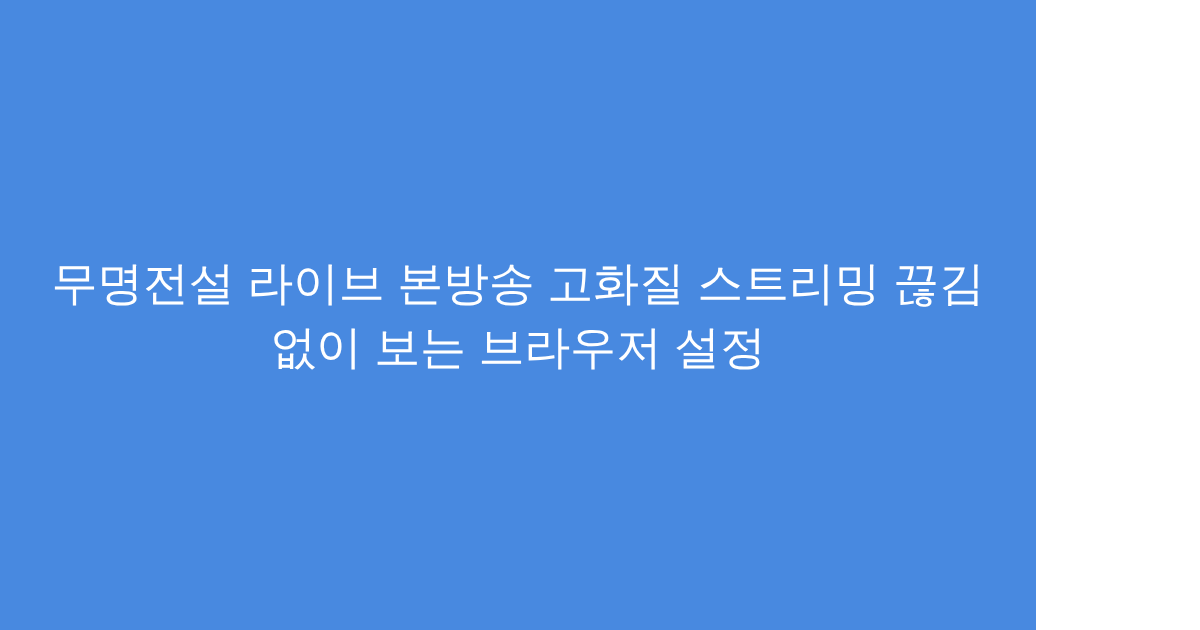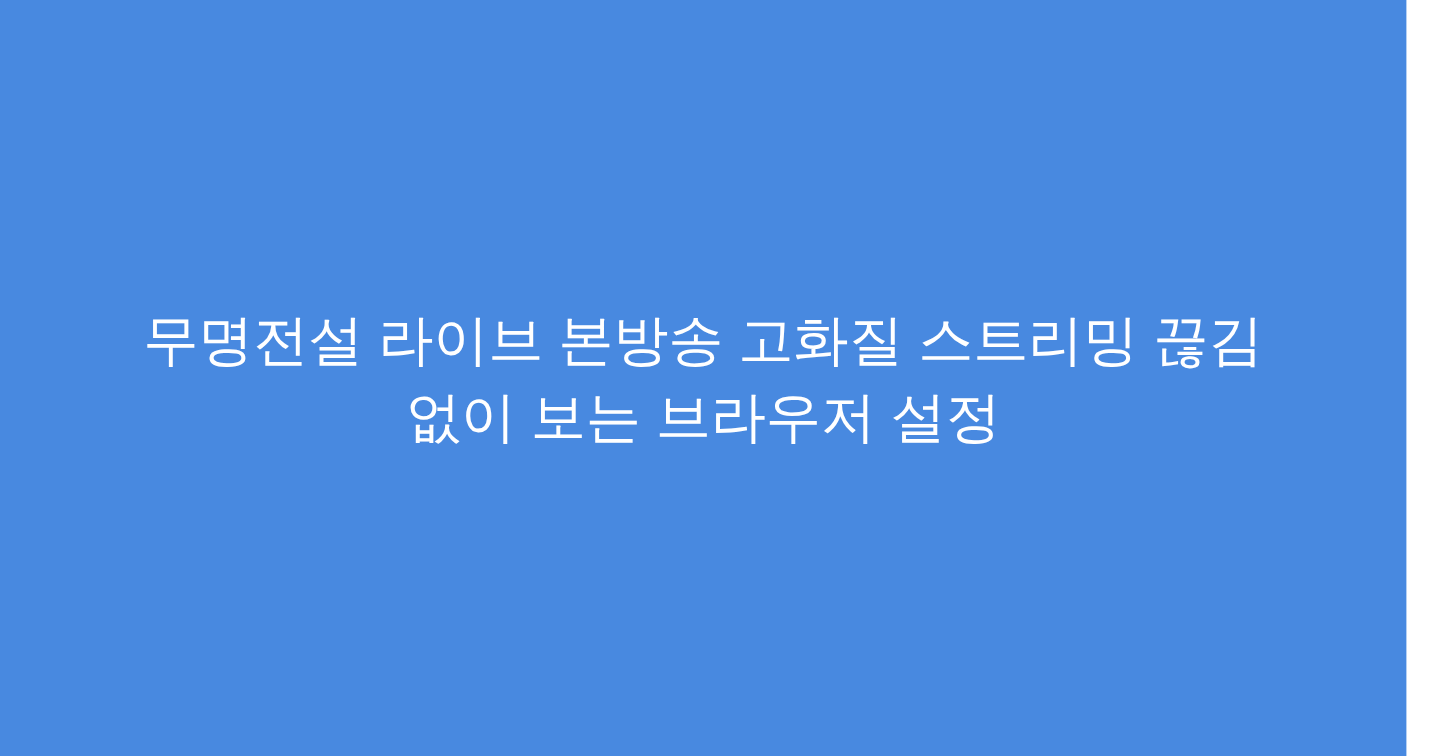--- a/index.html
+++ b/index.html
@@ -11,21 +11,21 @@
     overflow: hidden;
   }
 
   body {
     font-family: "Liberation Sans", "DejaVu Sans", sans-serif;
   }
 
   
   .og-card {
     position: relative;
-    width: 1172px;
+    width: 1036px;
     height: 630px;
     display: flex;
     align-items: center;
     justify-content: center;
     background: #4889e0;
   }
 
   
   .headline-block {
     width: 1010px;

